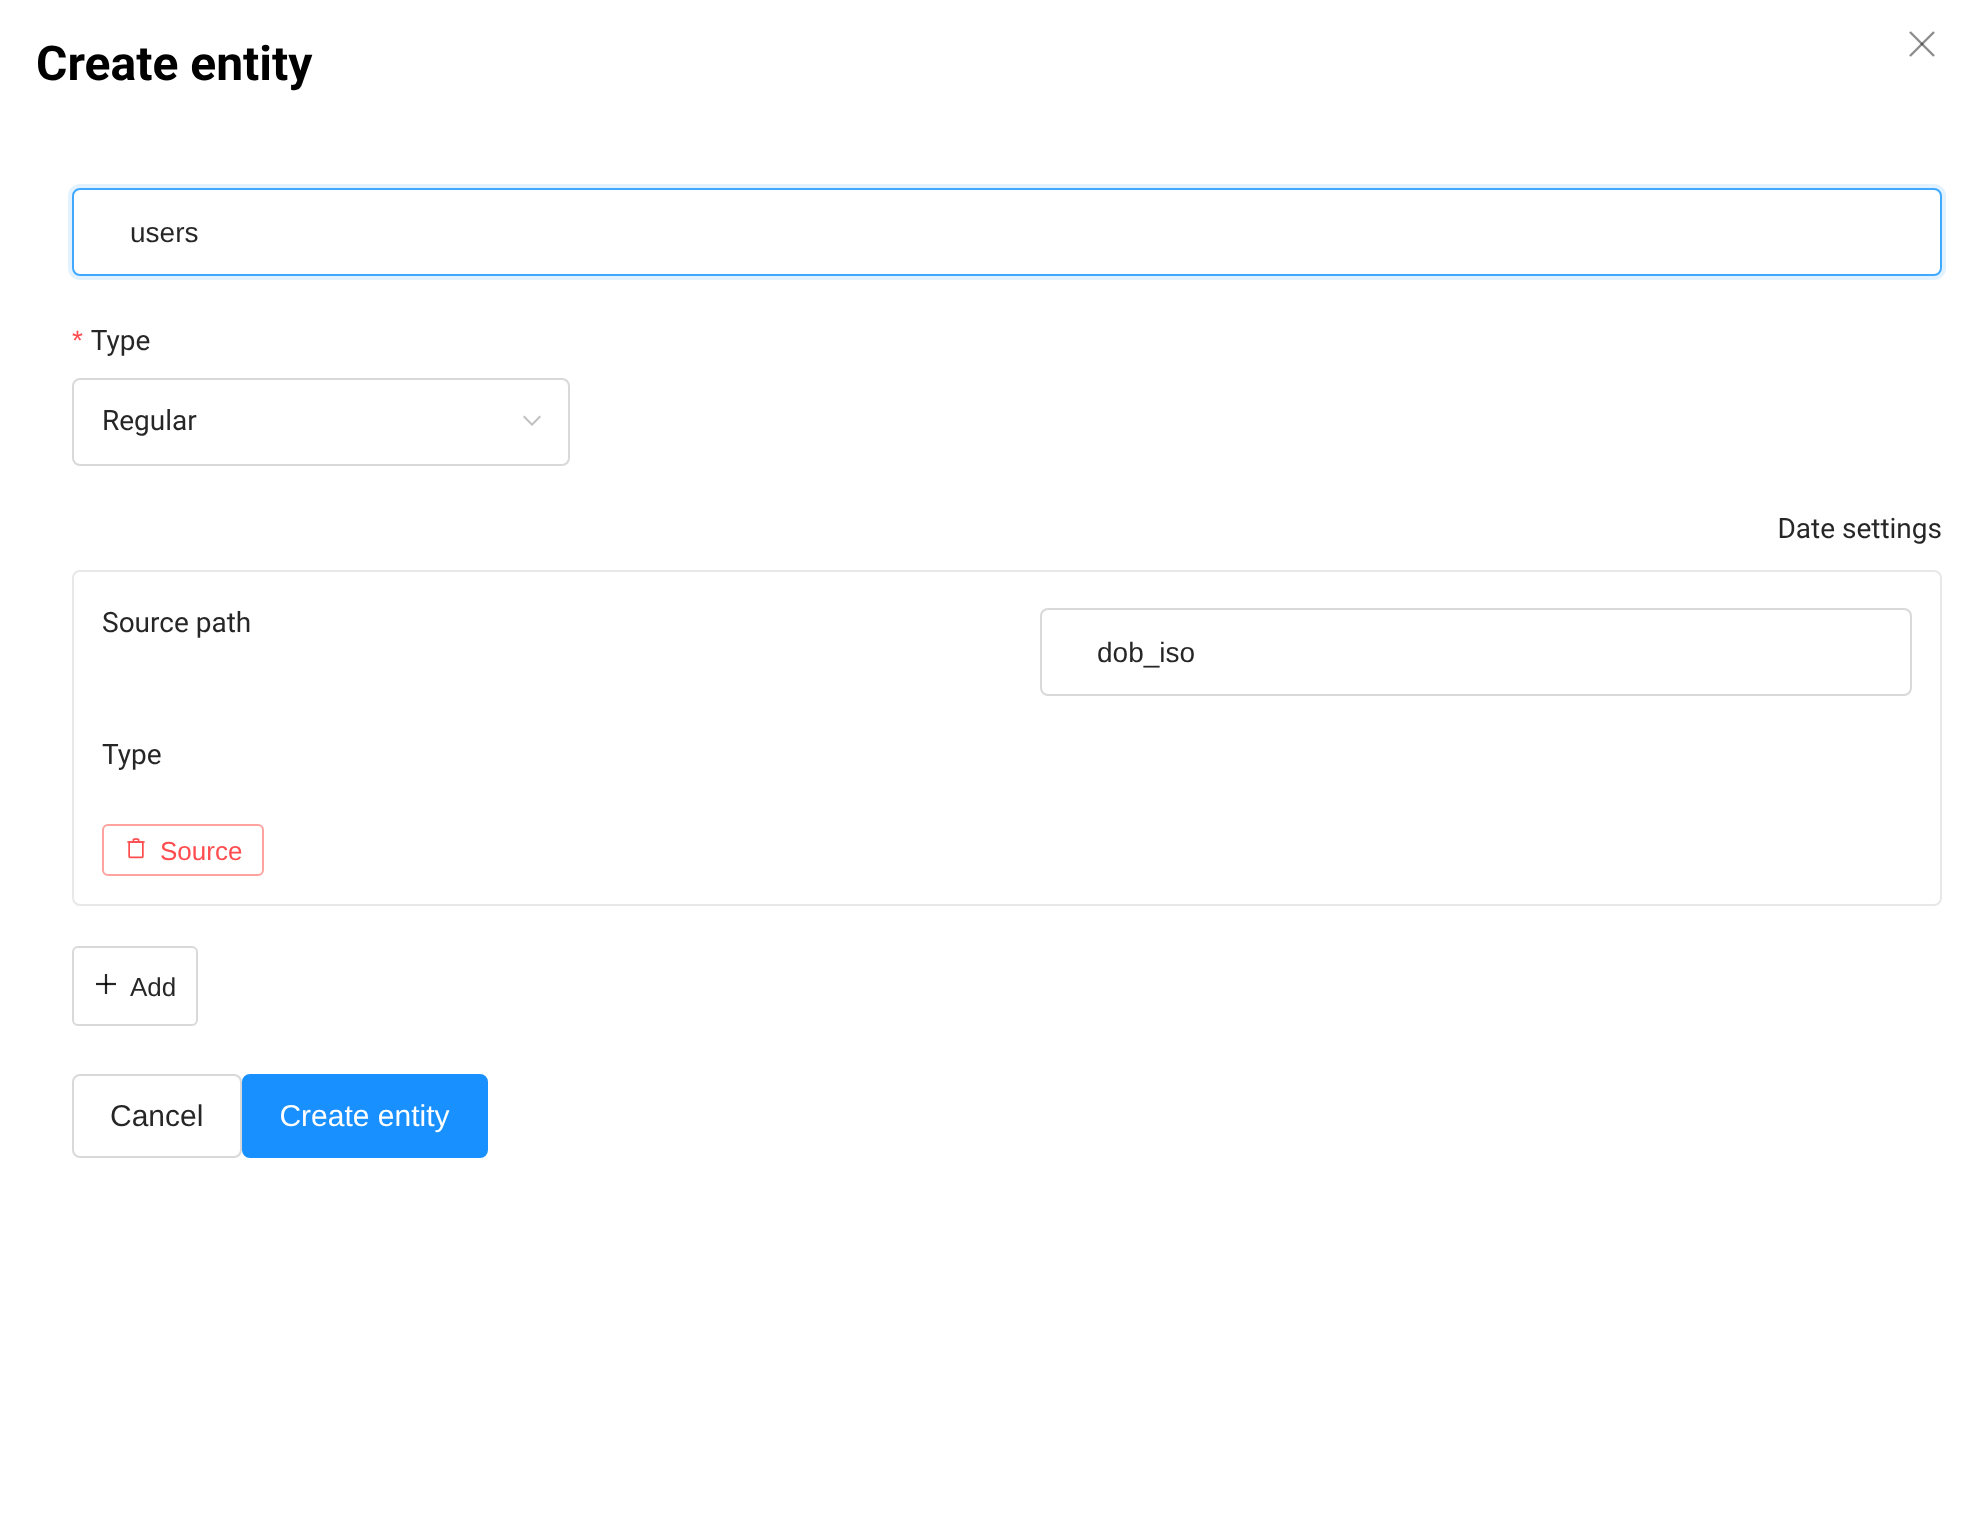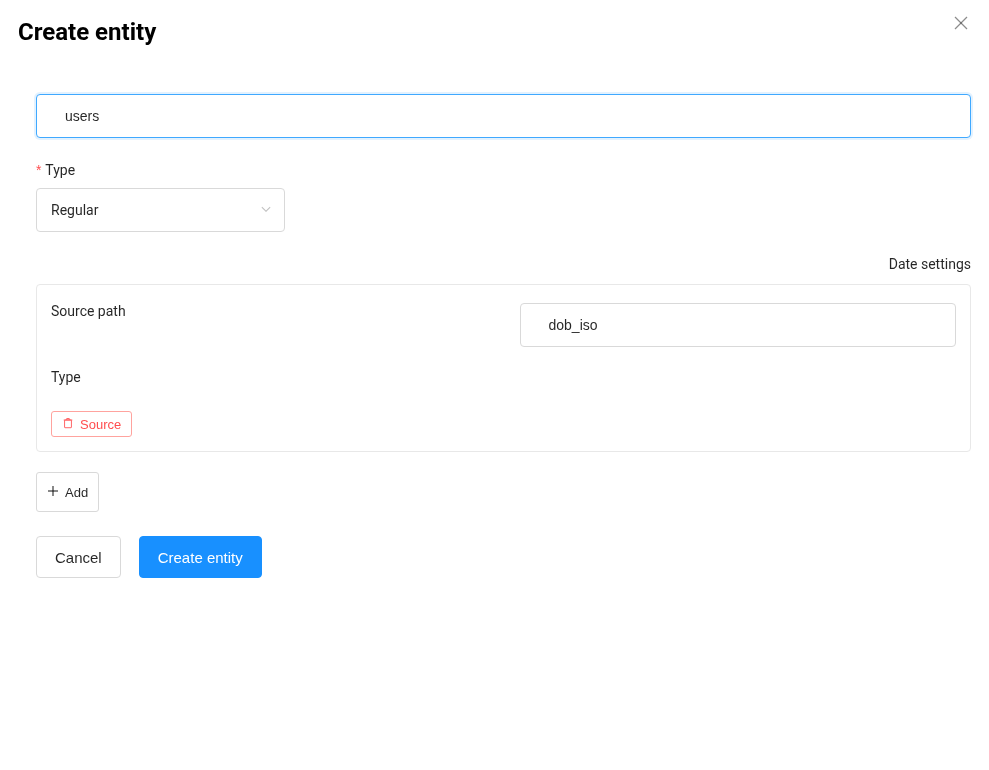--- a/index.html
+++ b/index.html
@@ -158,21 +158,21 @@
       gap: 6px;
       height: 40px;
     }
     .add-btn svg {
       width: 12px;
       height: 12px;
     }
     .footer {
       margin-top: 24px;
       display: flex;
-      gap: 18px;
+      gap: 0;
     }
     .btn {
       border-radius: 4px;
       padding: 0 18px;
       height: 42px;
       font-size: 15px;
       cursor: pointer;
       display: inline-flex;
       align-items: center;
       justify-content: center;

